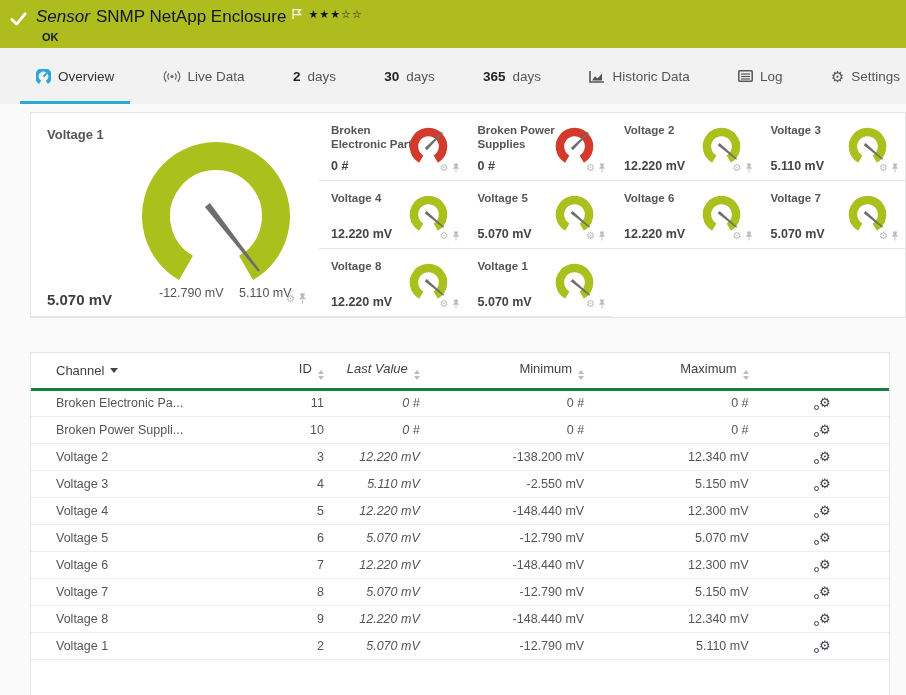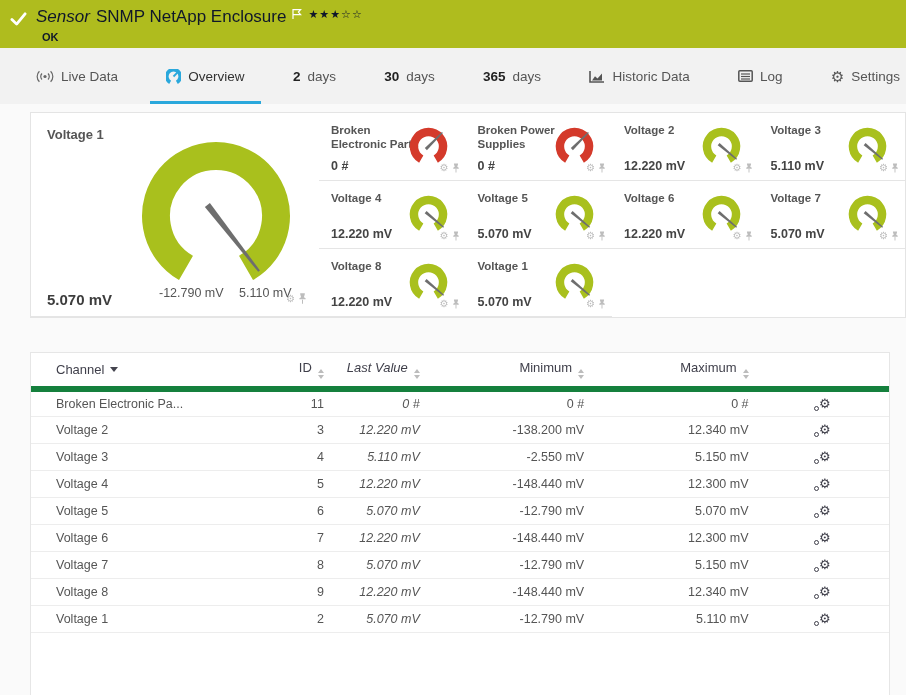--- a/index.html
+++ b/index.html
@@ -57,21 +57,21 @@
   .gauge-cell.green .arc { stroke:var(--gauge-green,#a9c01d); }
   .gauge-cell.red   .arc { stroke:var(--gauge-red,#d43a2b); }
   .featured-cell .arc { stroke:var(--gauge-green,#a9c01d); }
   .needle { fill:#6e6e6e; }
 
   
   .table-panel { position:absolute; left:30px; top:352px; width:860px; height:420px;
     background:#fff; border:1px solid #e6e6e6; }
   table { width:100%; border-collapse:collapse; font-size:12.5px; color:#555; table-layout:fixed; }
   th { font-weight:normal; color:#3f3f4a; font-size:13px; height:36px; vertical-align:middle;
-    border-bottom:6px solid #15803d; cursor:pointer; white-space:nowrap; }
+    border-bottom:3px solid #15803d; cursor:pointer; white-space:nowrap; }
   td { height:27px; border-bottom:1px solid #ededed; white-space:nowrap; overflow:hidden; }
   .c-channel { width:180px; text-align:left; padding-left:25px; }
   .c-id      { width:105px; text-align:right; padding-left:20px; }
   .c-last    { width:105px; text-align:right; padding-right:12px;font-style:italic; }
   .c-min     { width:160px; text-align:right; padding-right:12px; }
   .c-max     { width:160px; text-align:right; padding-right:12px; }
   .c-gear    { width:125px; text-align:center; }
   .tri-desc { display:inline-block; width:0; height:0; margin-left:6px; vertical-align:2px;
     border-left:4px solid transparent; border-right:4px solid transparent; border-top:5px solid #45454f; }
   .sort-stack { display:inline-flex; flex-direction:column; gap:2px; margin-left:6px; vertical-align:-1px; }
@@ -101,37 +101,37 @@
             <path d="M1,1 V11 M1,1.6 H8.6 L6.4,4.1 8.6,6.6 H1" fill="none" stroke="#fff" stroke-width="1.2"></path>
           </svg>
       </span>
       <span class="stars"><span>★★★</span><span>☆☆</span></span>
     </div>
     <div class="status-ok">OK</div>
   </div>
 </header>
 
 <nav class="tabbar">
-  <div class="tab">
-    <span class="ticon">
-      <svg width="18" height="13" viewBox="0 0 18 13">
-          <circle cx="9" cy="6.5" r="1.6" fill="#666"></circle>
-          <path d="M6,3.5 A4.2,4.2 0 0 0 6,9.5 M3.4,1.2 A7.4,7.4 0 0 0 3.4,11.8 M12,3.5 A4.2,4.2 0 0 1 12,9.5 M14.6,1.2 A7.4,7.4 0 0 1 14.6,11.8" fill="none" stroke="#666" stroke-width="1.2"></path>
-        </svg>
-    </span>
-    <span>Live Data</span>
-  </div>
   <div class="tab active">
     <span class="ticon">
       <svg width="15" height="15" viewBox="-8 -8 16 16">
           <path class="tabarc" d="M-3.6,6.2 A7.2,7.2 0 1 1 3.6,6.2" fill="none" stroke="#2aa8dc" stroke-width="4"></path>
           <line x1="0" y1="0" x2="4.6" y2="-4.6" stroke="#2aa8dc" stroke-width="2"></line>
         </svg>
     </span>
     <span>Overview</span>
+  </div>
+  <div class="tab">
+    <span class="ticon">
+      <svg width="18" height="13" viewBox="0 0 18 13">
+          <circle cx="9" cy="6.5" r="1.6" fill="#666"></circle>
+          <path d="M6,3.5 A4.2,4.2 0 0 0 6,9.5 M3.4,1.2 A7.4,7.4 0 0 0 3.4,11.8 M12,3.5 A4.2,4.2 0 0 1 12,9.5 M14.6,1.2 A7.4,7.4 0 0 1 14.6,11.8" fill="none" stroke="#666" stroke-width="1.2"></path>
+        </svg>
+    </span>
+    <span>Live Data</span>
   </div>
   <div class="tab">
     <span class="num">2</span>
     <span>days</span>
   </div>
   <div class="tab">
     <span class="num">30</span>
     <span>days</span>
   </div>
   <div class="tab">
@@ -384,20 +384,28 @@
     <tbody id="table-body">
         <tr>
     <td class="data c-channel">Broken Electronic Pa...</td>
     <td class="data c-id">11</td>
     <td class="data c-last">0 #</td>
     <td class="data c-min">0 #</td>
     <td class="data c-max">0 #</td>
     <td class="c-gear"><span class="row-gear">⚙</span></td>
   </tr>
         <tr>
+    <td class="data c-channel">Broken Power Suppli...</td>
+    <td class="data c-id">10</td>
+    <td class="data c-last">0 #</td>
+    <td class="data c-min">0 #</td>
+    <td class="data c-max">0 #</td>
+    <td class="c-gear"><span class="row-gear">⚙</span></td>
+  </tr>
+        <tr>
     <td class="data c-channel">Voltage 2</td>
     <td class="data c-id">3</td>
     <td class="data c-last">12.220 mV</td>
     <td class="data c-min">-138.200 mV</td>
     <td class="data c-max">12.340 mV</td>
     <td class="c-gear"><span class="row-gear">⚙</span></td>
   </tr>
         <tr>
     <td class="data c-channel">Voltage 3</td>
     <td class="data c-id">4</td>

